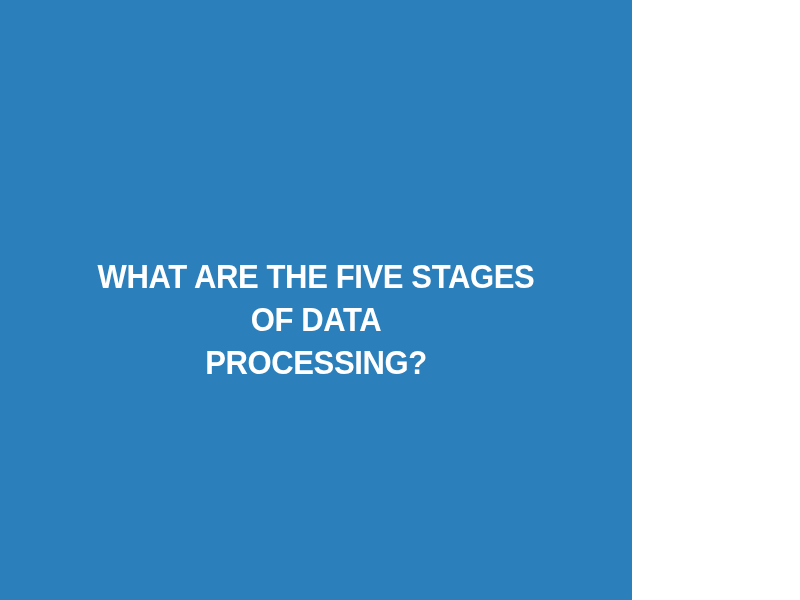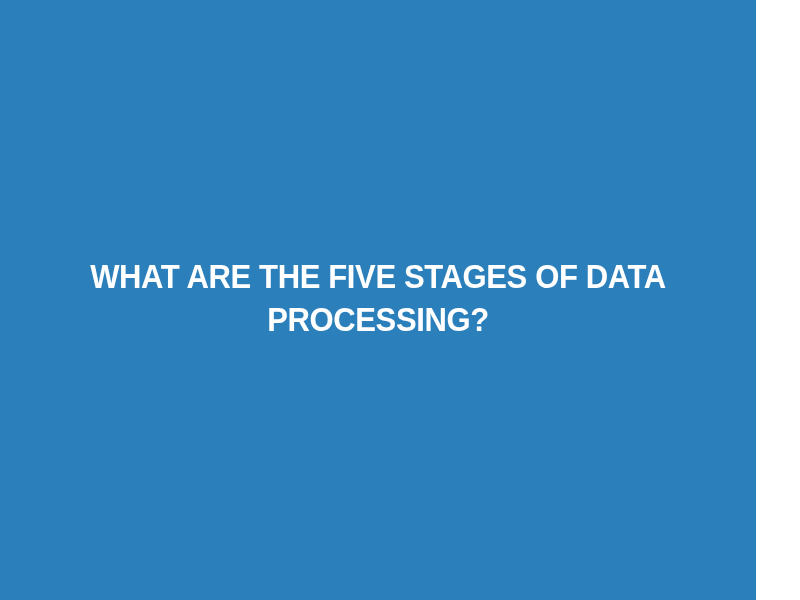--- a/index.html
+++ b/index.html
@@ -10,21 +10,21 @@
   body {
     width: 800px;
     height: 600px;
     overflow: hidden;
     font-family: "Liberation Sans", sans-serif;
   }
 
   
   #banner-canvas {
     position: relative;
-    width: 756px;
+    width: 632px;
     height: 600px;
     background: #2B80BC;
     box-sizing: border-box;
     display: flex;
     align-items: flex-start;
     justify-content: center;
   }
 
   
   #title-block {

